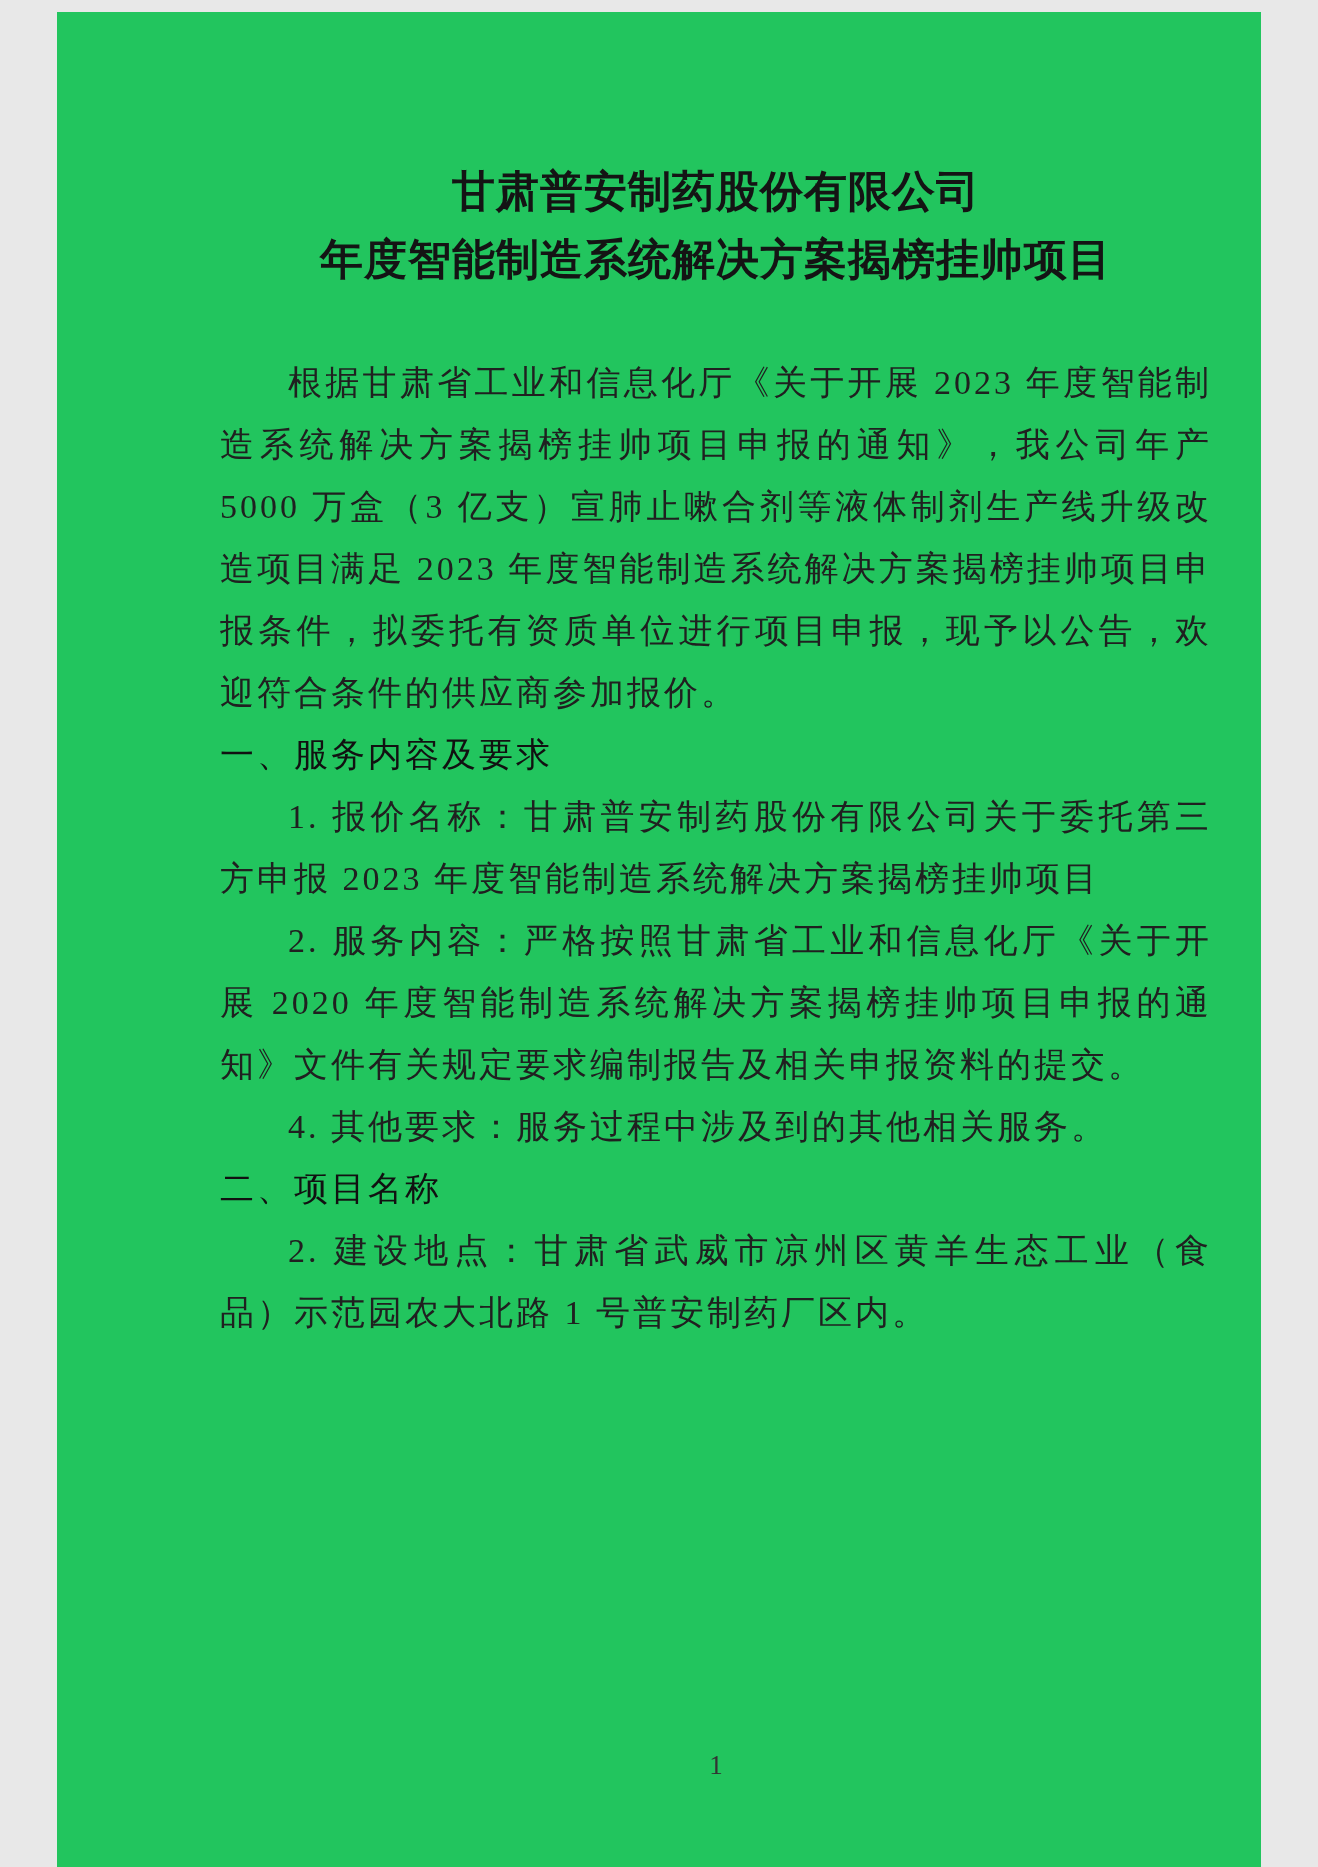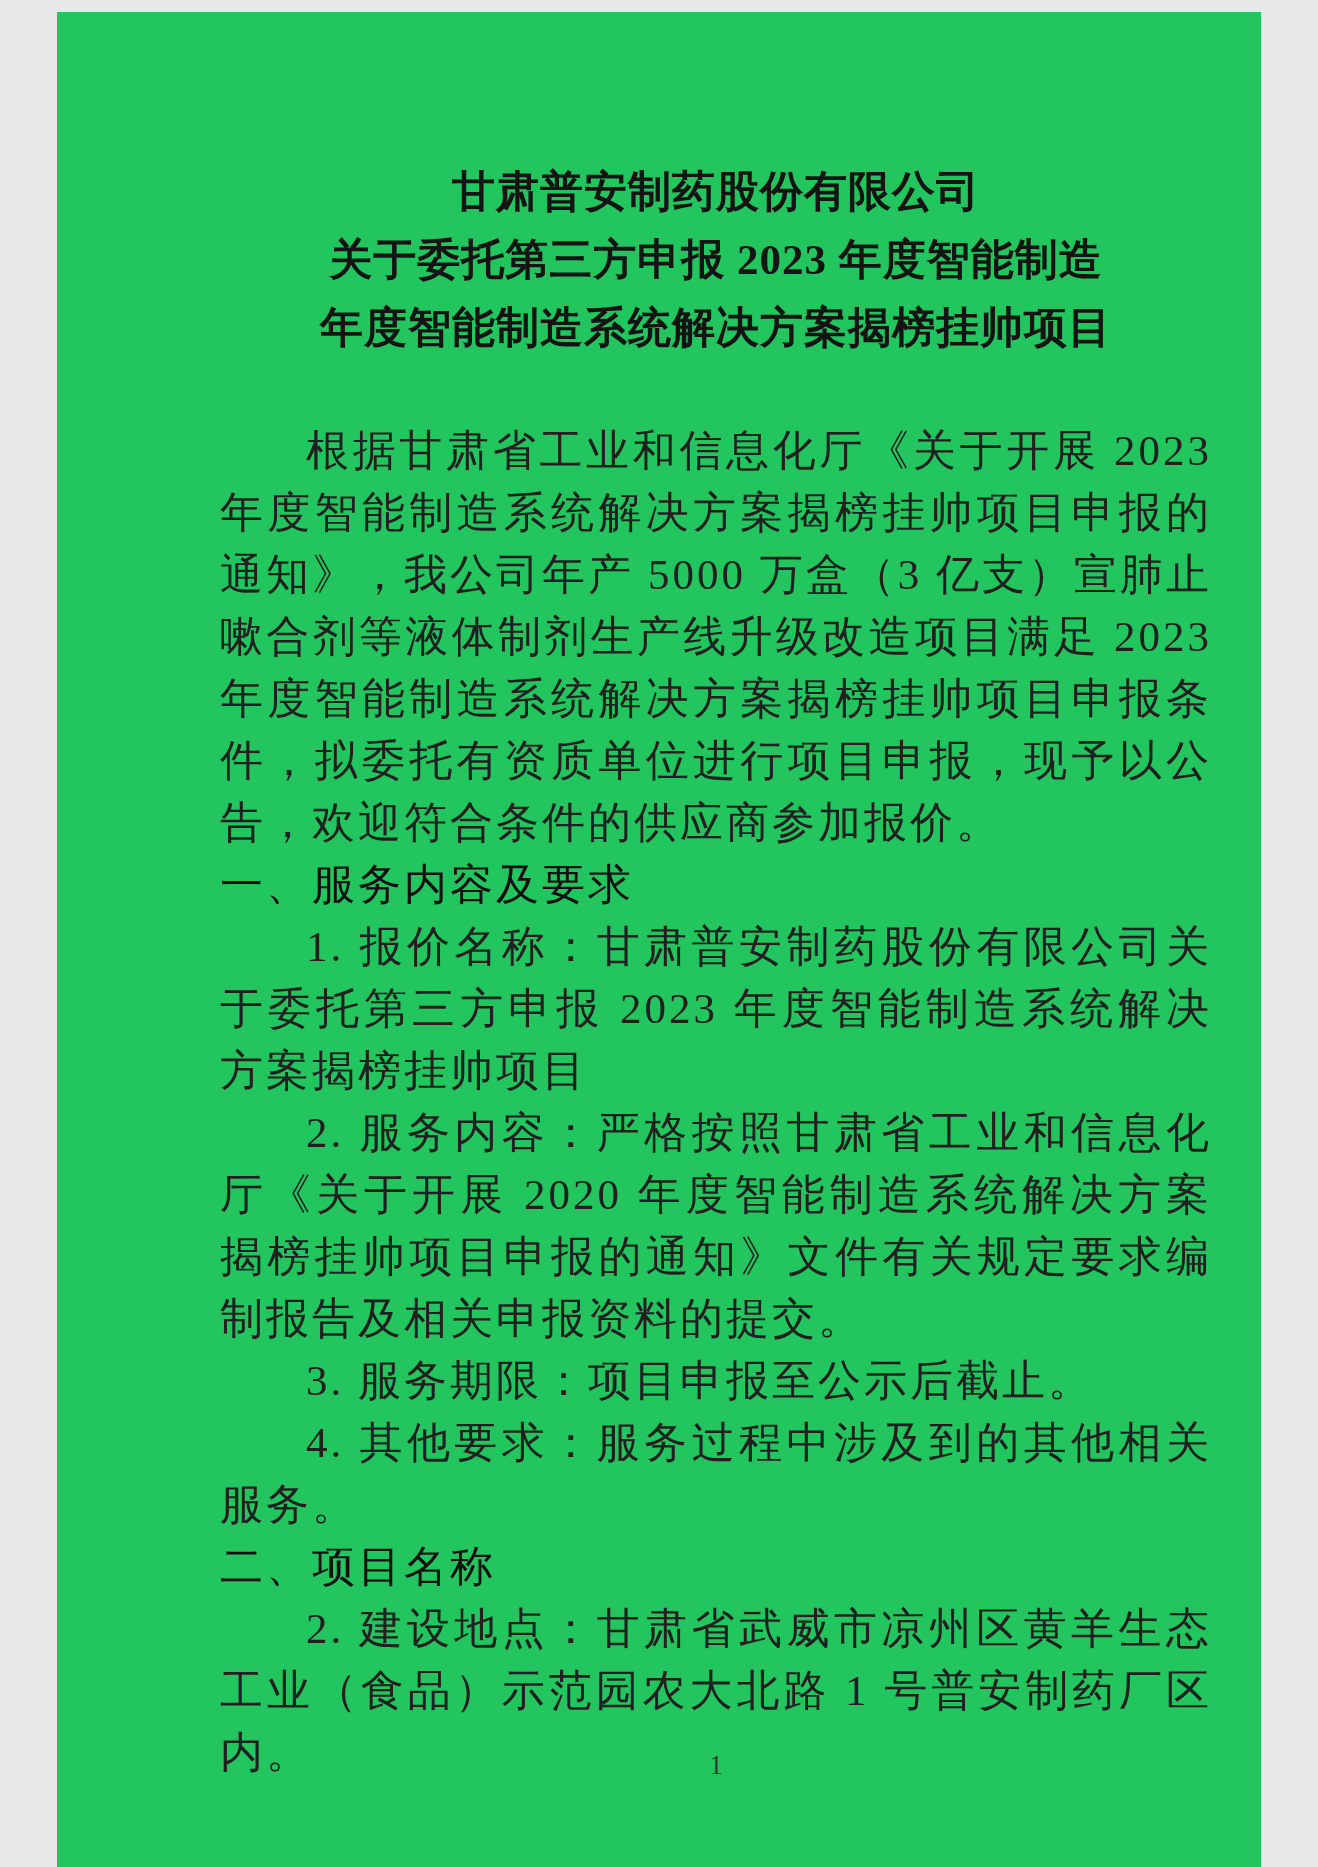--- a/index.html
+++ b/index.html
@@ -22,21 +22,21 @@
     text-align:center;
     font-weight:bold;
     font-size:43px;
     line-height:68px;
     letter-spacing:1px;
     color:#141414;
   }
   .doc-title div{white-space:nowrap;}
   .doc-body{
     margin-top:58px;
-    font-size:43px;
+    font-size:34px;
     line-height:62px;
     letter-spacing:3px;
     text-align:justify;
     color:#202020;
   }
   .para{ text-indent:2em; margin:0; }
   .heading{ font-weight:normal; margin:0; color:#111; }
   .seal{
     position:absolute;
     left:1222px;
@@ -66,30 +66,28 @@
 </style>
 </head>
 <body>
 
 <div class="page">
 
   <div class="content">
 
     <div class="doc-title">
       <div>甘肃普安制药股份有限公司</div>
-      <div>关于委托第三方申报 2023 年度智能制造</div>
       <div>年度智能制造系统解决方案揭榜挂帅项目</div>
     </div>
 
     <div class="doc-body">
       <p class="para">根据甘肃省工业和信息化厅《关于开展 2023 年度智能制造系统解决方案揭榜挂帅项目申报的通知》，我公司年产 5000 万盒（3 亿支）宣肺止嗽合剂等液体制剂生产线升级改造项目满足 2023 年度智能制造系统解决方案揭榜挂帅项目申报条件，拟委托有资质单位进行项目申报，现予以公告，欢迎符合条件的供应商参加报价。</p>
       <p class="heading">一、服务内容及要求</p>
       <p class="para">1. 报价名称：甘肃普安制药股份有限公司关于委托第三方申报 2023 年度智能制造系统解决方案揭榜挂帅项目</p>
       <p class="para">2. 服务内容：严格按照甘肃省工业和信息化厅《关于开展 2020 年度智能制造系统解决方案揭榜挂帅项目申报的通知》文件有关规定要求编制报告及相关申报资料的提交。</p>
-      <p class="para">3. 服务期限：项目申报至公示后截止。</p>
       <p class="para">4. 其他要求：服务过程中涉及到的其他相关服务。</p>
       <p class="heading">二、项目名称</p>
       <p class="para">2. 建设地点：甘肃省武威市凉州区黄羊生态工业（食品）示范园农大北路 1 号普安制药厂区内。</p>
     </div>
 
   </div>
 
   <svg class="seal" width="240" height="240" viewBox="0 0 240 240">
     <defs>
       <path id="sealTextCircle" d="M120,120 m-82,0 a82,82 0 1,1 164,0 a82,82 0 1,1 -164,0"></path>

